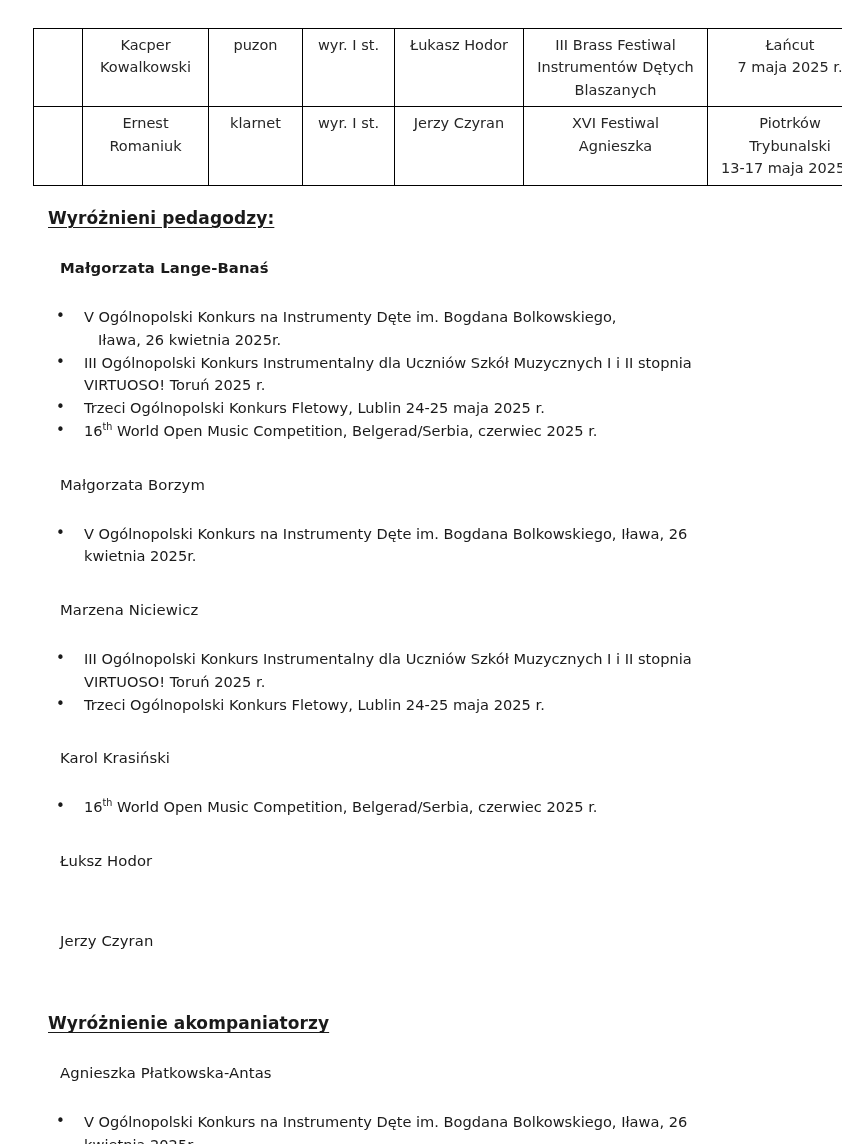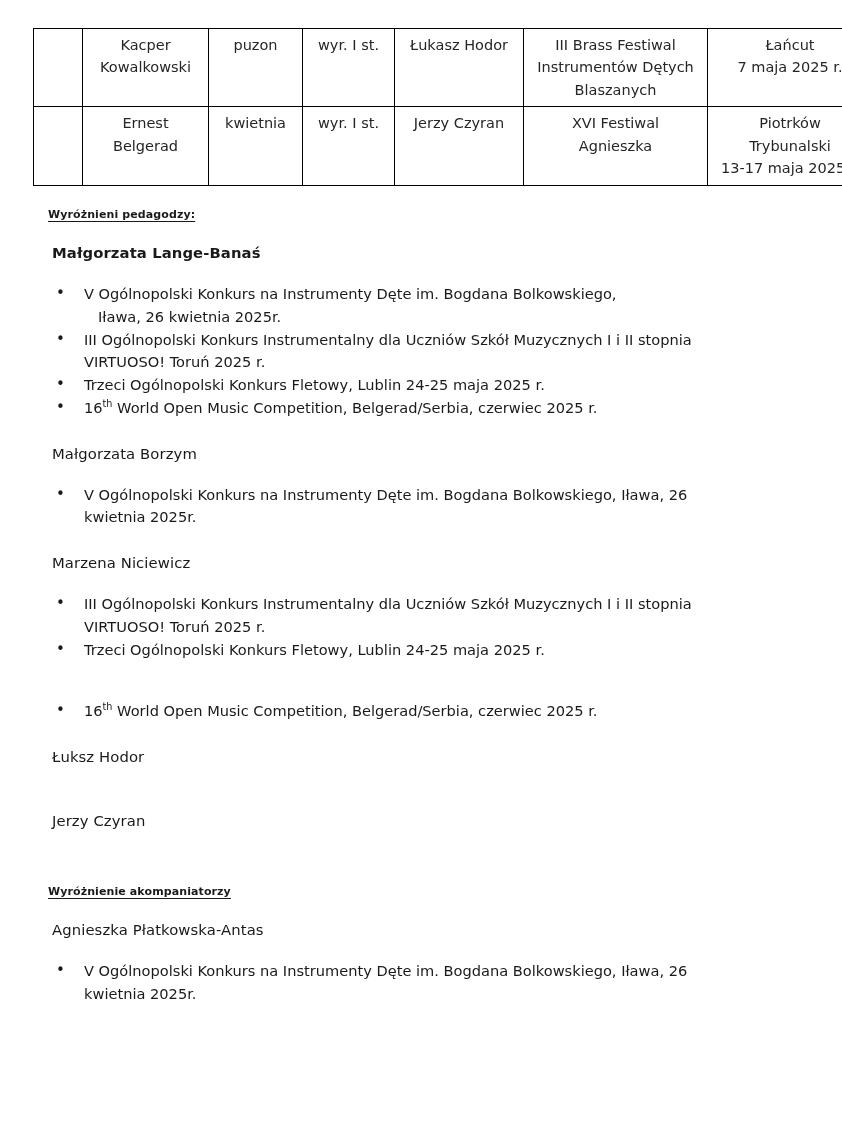--- a/index.html
+++ b/index.html
@@ -58,34 +58,34 @@
 
   
   .content {
     position: absolute;
     left: 48px;
     top: 208px;
     width: 740px;
   }
 
   .section-title {
-    font-size: 11px;
+    font-size: 17px;
     font-weight: 600;
     text-decoration: underline;
     text-underline-offset: 3px;
     color: #1a1a1a;
     margin: 0;
     letter-spacing: 0.1px;
   }
 
   .person {
     font-size: 14.8px;
     font-weight: 400;
     color: #1a1a1a;
-    margin: 4px;
+    margin: 12px;
     letter-spacing: 0.1px;
   }
   .person.bold { font-weight: 700; }
 
   ul.awards {
     list-style: none;
     margin: 0;
     padding: 0;
   }
   ul.awards li {
@@ -146,23 +146,23 @@
         </td>
         <td class="c-place">
           <span class="cellline">Łańcut</span>
           <span class="cellline">7 maja 2025 r.</span>
         </td>
       </tr>
       <tr class="row-2">
         <td class="c-num"></td>
         <td class="c-name">
           <span class="cellline">Ernest</span>
-          <span class="cellline">Belgerad</span>
-        </td>
-        <td class="c-instr">kwietnia</td>
+          <span class="cellline">Romaniuk</span>
+        </td>
+        <td class="c-instr">klarnet</td>
         <td class="c-level">wyr. I st.</td>
         <td class="c-teach">Jerzy Czyran</td>
         <td class="c-event">
           <span class="cellline">XVI Festiwal</span>
           <span class="cellline">Agnieszka</span>
         </td>
         <td class="c-place">
           <span class="cellline">Piotrków</span>
           <span class="cellline">Trybunalski</span>
           <span class="cellline">13-17 maja 2025 r.</span>
@@ -207,20 +207,21 @@
       <ul class="awards">
         <li>
           <span class="cont">III Ogólnopolski Konkurs Instrumentalny dla Uczniów Szkół Muzycznych I i II stopnia</span>
           <span class="cont">VIRTUOSO! Toruń 2025 r.</span>
         </li>
         <li>
           <span class="cont">Trzeci Ogólnopolski Konkurs Fletowy, Lublin 24-25 maja 2025 r.</span>
         </li>
       </ul>
       <div class="sp-list-to-person"></div>
+      <p class="person">Karol Krasiński</p>
       <div class="sp-person-to-list"></div>
       <ul class="awards">
         <li>
           <span class="cont"><span>16</span><sup>th</sup><span> World Open Music Competition, Belgerad/Serbia, czerwiec 2025 r.</span></span>
         </li>
       </ul>
       <div class="sp-list-to-person"></div>
       <p class="person">Łuksz Hodor</p>
       <div class="sp-person-to-list"></div>
       <div class="sp-list-to-person"></div>

